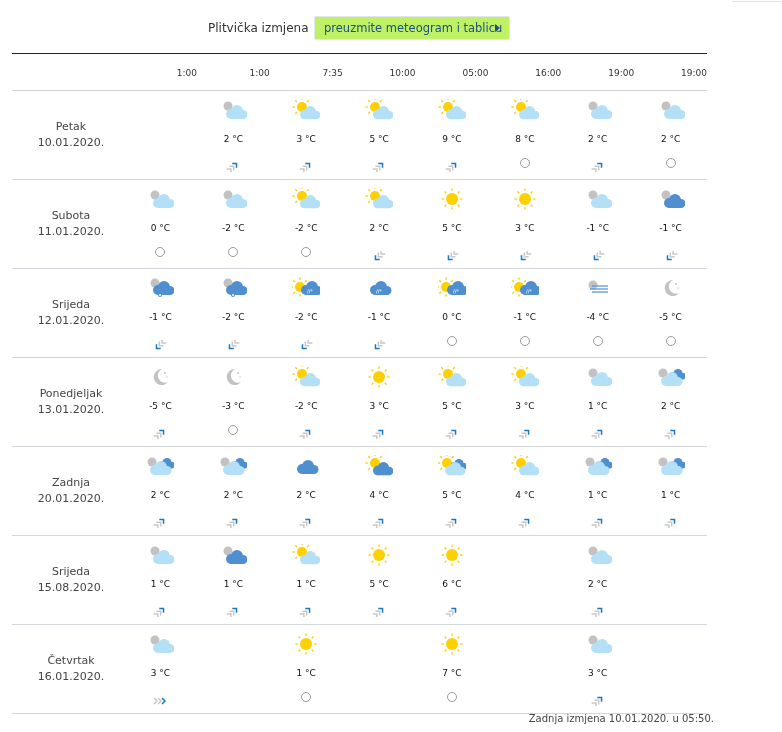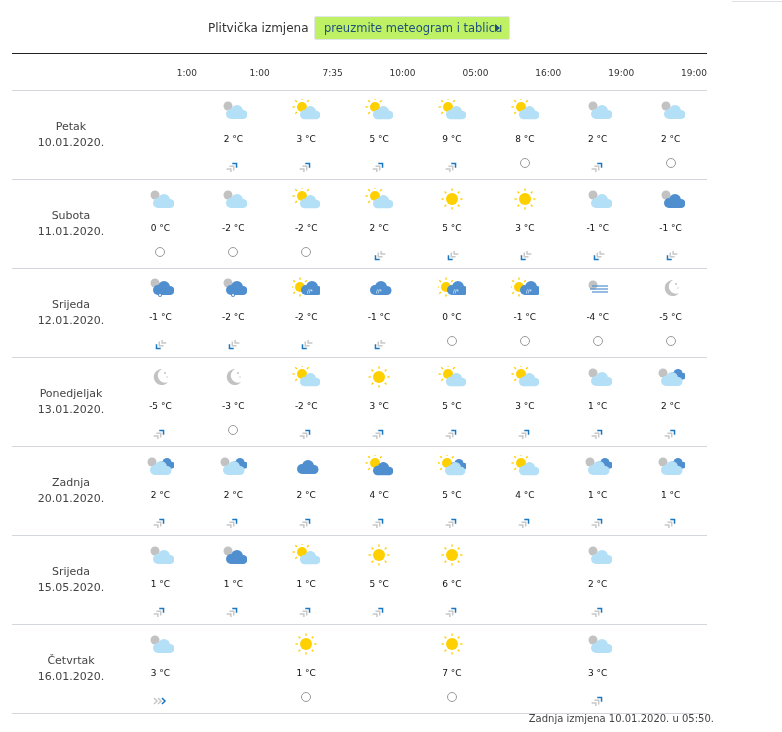--- a/index.html
+++ b/index.html
@@ -1169,21 +1169,21 @@
                     <path d="M0 0 L3 3 L0 6" fill="none" stroke="#1a78c2" stroke-width="1.5"></path>
                   </g>
                 </g>
               </svg></span>
       </div>
         </td>
       </tr>
       <tr>
         <td class="daycell">
           <div>Srijeda</div>
-          <div>15.05.2020.</div>
+          <div>15.08.2020.</div>
         </td>
         <td>
           <div class="cell">
         <span class="wicon"><svg viewBox="0 0 28 22" width="28" height="22">
                 <circle cx="9" cy="7" r="4.5" fill="#c2c2c2"></circle>
                 <g transform="translate(6,6) scale(1)" fill="#b4e0f7">
                   <circle cx="6" cy="9" r="5"></circle>
                   <circle cx="12" cy="6" r="6"></circle>
                   <circle cx="18" cy="9.5" r="4.5"></circle>
                   <rect x="5" y="9" width="14" height="5" rx="2"></rect>

